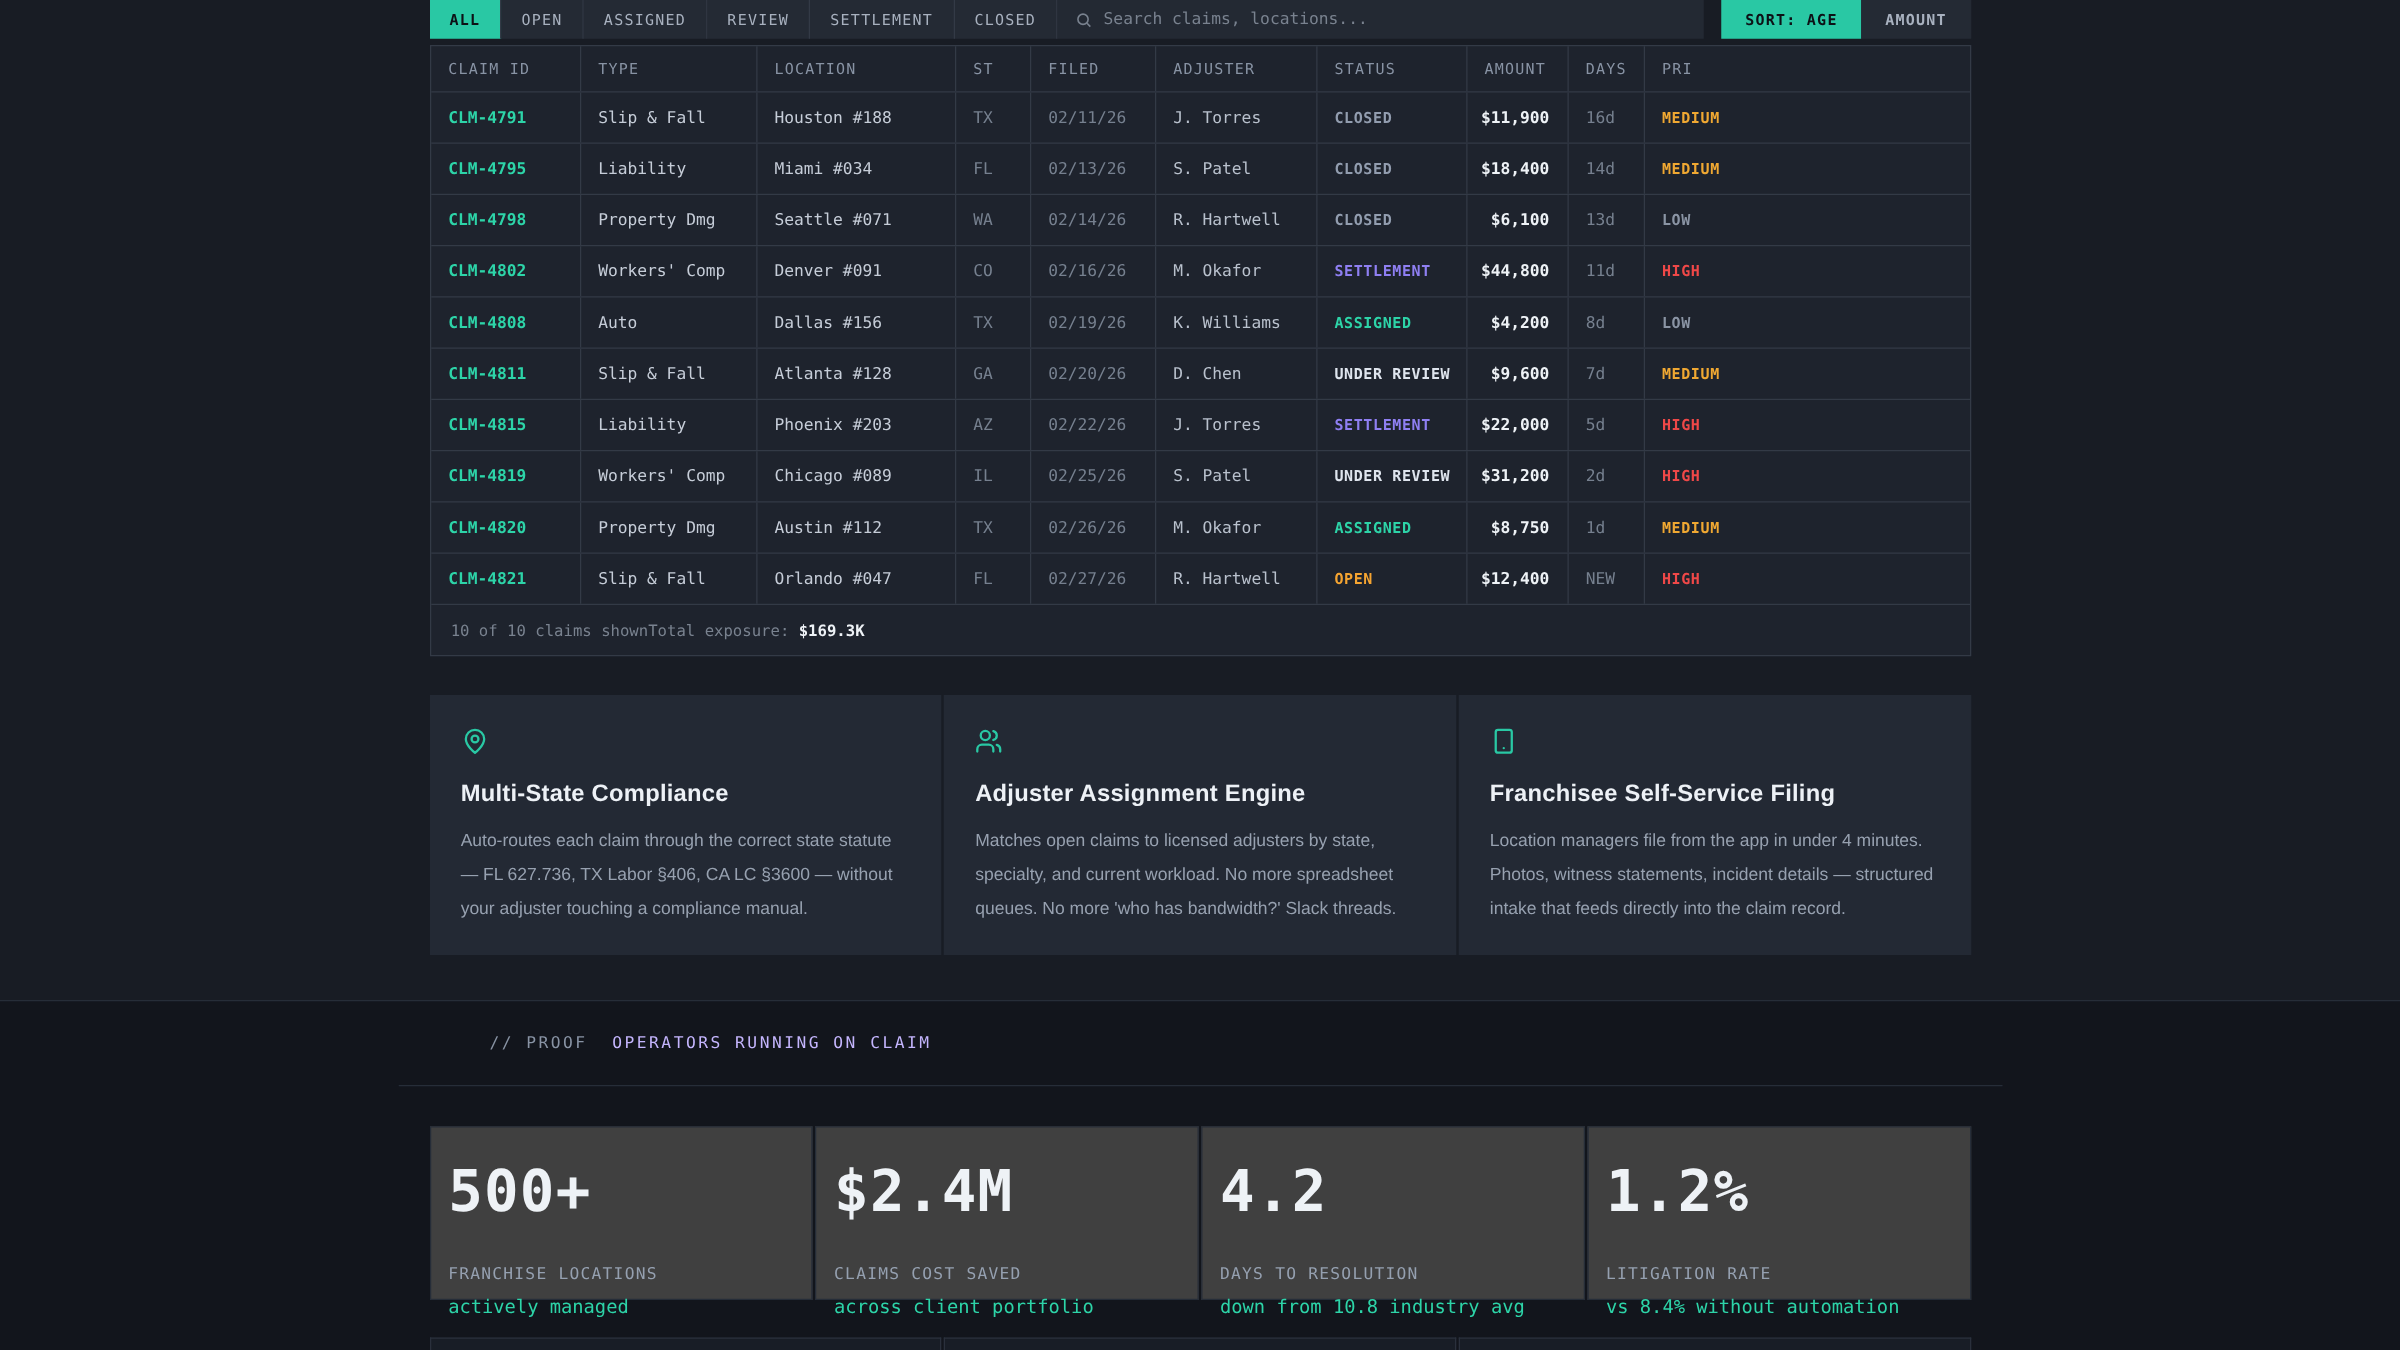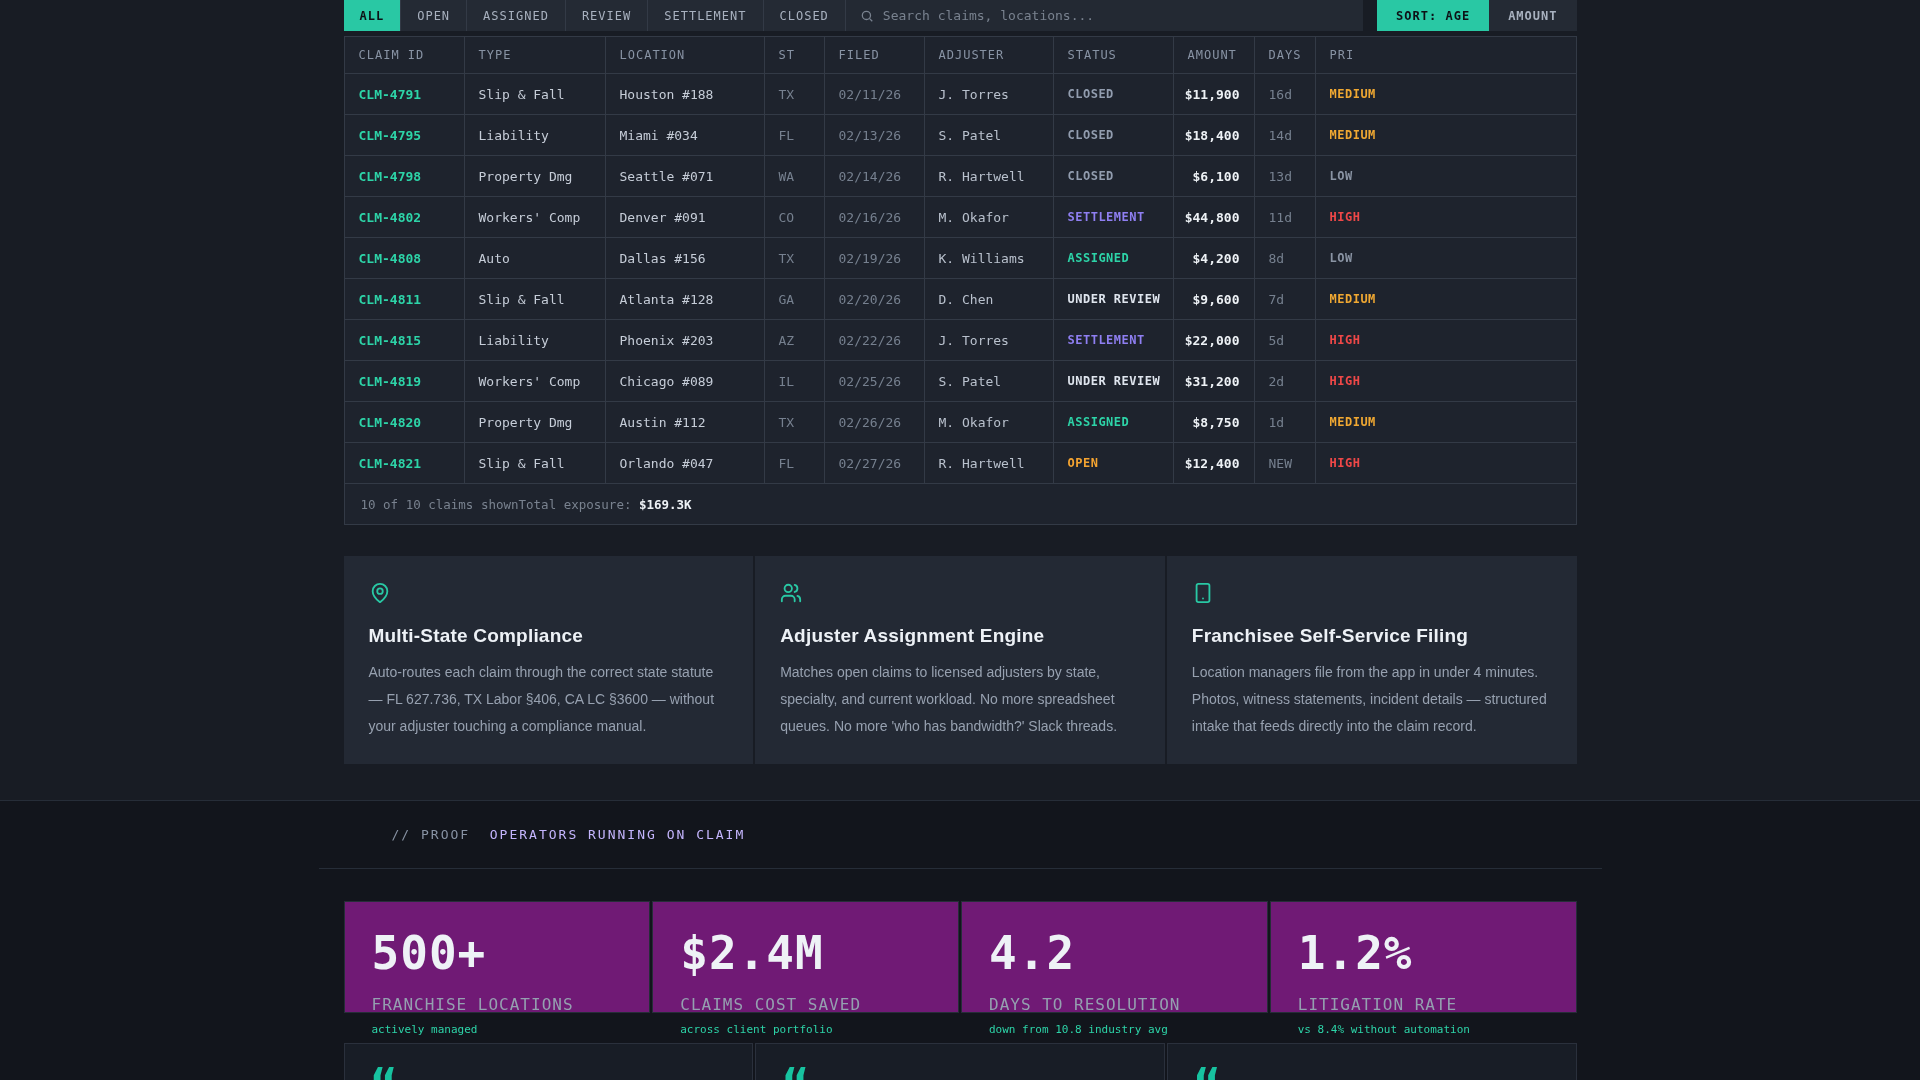--- a/index.html
+++ b/index.html
@@ -82,24 +82,24 @@
     margin-top:12px; line-height:27px;
   }
 
   
   .bottom-section { background:#12151c; border-top:1px solid #262d38; padding-top:26px; }
   .proof-heading { font-size:13px; letter-spacing:2px; color:#8893a4; padding-left:48px; }
   .proof-heading .hl { color:#c4b5fd; }
   .proof-divider { width:1283px; margin:26px auto 0 auto; border:none; border-top:1px solid #262d38; }
 
   .stats { display:flex; gap:2px; margin-top:32px; }
-  .stat-card { flex:1; background:#701a75; border:1px solid #262d38; padding:24px 27px; height:112px; }
+  .stat-card { flex:1; background:#404040; border:1px solid #262d38; padding:24px 14px; height:139px; }
   .stat-value { font-size:46px; font-weight:bold; color:#eef2f6; letter-spacing:1px; }
-  .stat-label { margin-top:15px; font-size:16px; letter-spacing:1px; color:#95a0b0; }
-  .stat-sub { margin-top:9px; font-size:11px; color:#2dd4a8; }
+  .stat-label { margin-top:32px; font-size:13px; letter-spacing:1px; color:#95a0b0; }
+  .stat-sub { margin-top:9px; font-size:15px; color:#2dd4a8; }
 
   .testimonials { display:flex; gap:2px; margin-top:30px; }
   .testimonial-card {
     flex:1; background:#181d26; border:1px solid #2a303c; border-bottom:none;
     padding:22px 26px; height:140px;
   }
   .quote-glyph { font-size:44px; font-weight:bold; color:#17c3a0; line-height:40px; }
 </style>
 </head>
 <body>

